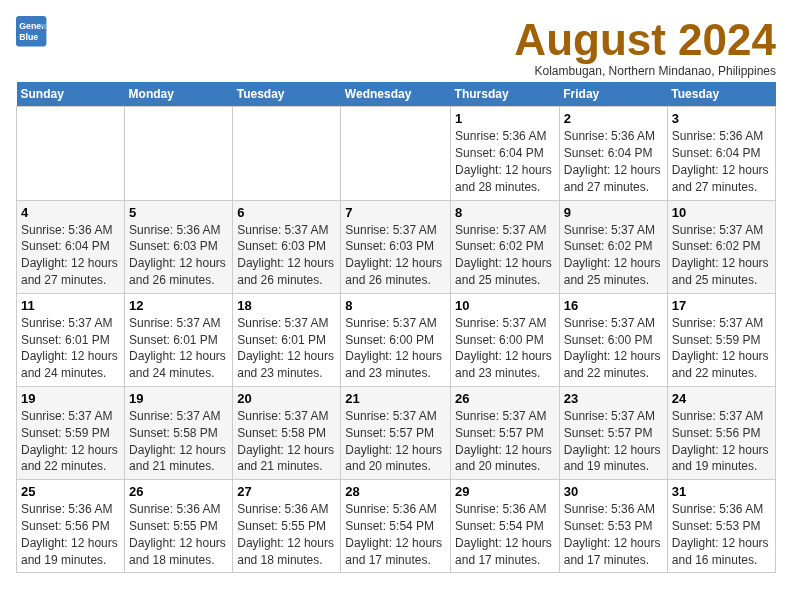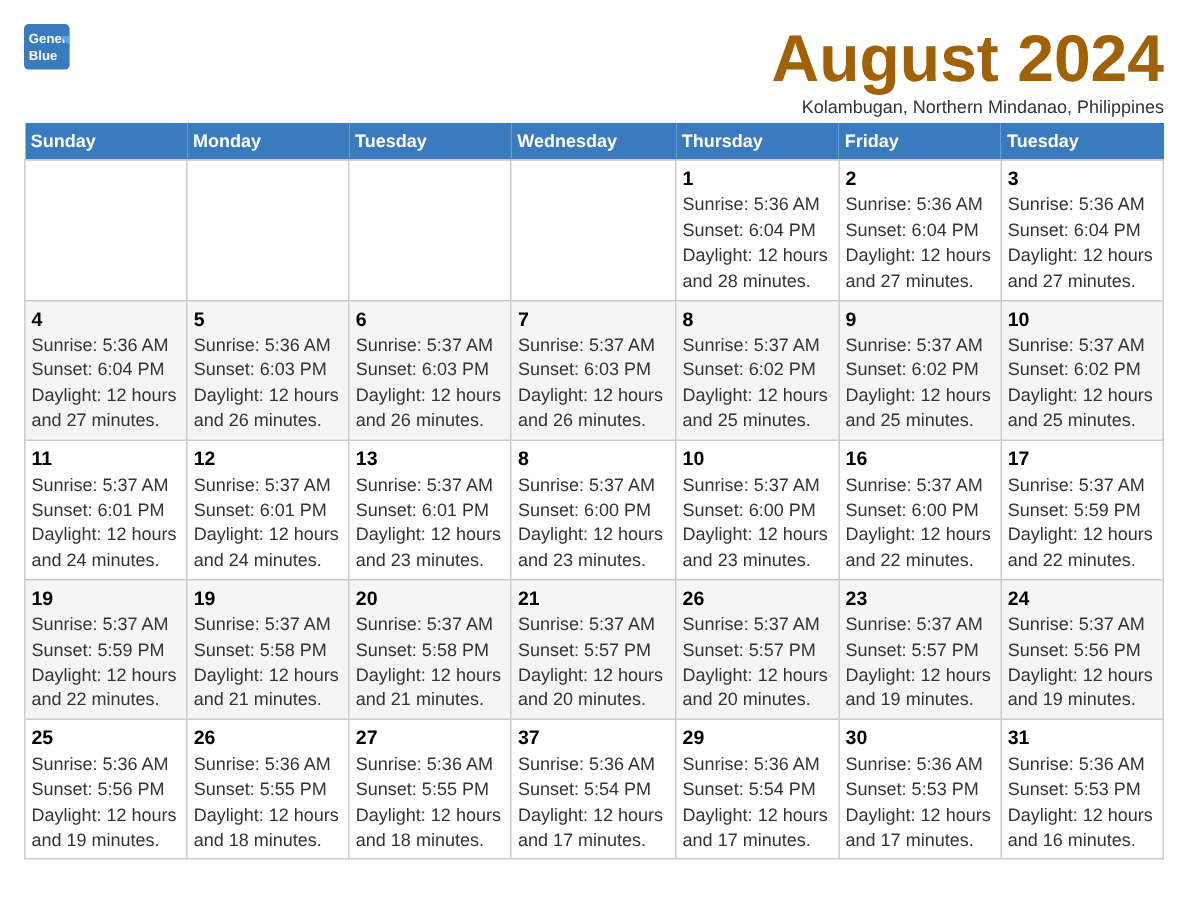--- a/index.html
+++ b/index.html
@@ -198,21 +198,21 @@
 and 24 minutes.</div>
         </td>
         <td>
           <span class="day-num">12</span>
           <div class="day-info" style="white-space: pre-line;">Sunrise: 5:37 AM
 Sunset: 6:01 PM
 Daylight: 12 hours
 and 24 minutes.</div>
         </td>
         <td>
-          <span class="day-num">13</span>
+          <span class="day-num">18</span>
           <div class="day-info" style="white-space: pre-line;">Sunrise: 5:37 AM
 Sunset: 6:01 PM
 Daylight: 12 hours
 and 23 minutes.</div>
         </td>
         <td>
           <span class="day-num">8</span>
           <div class="day-info" style="white-space: pre-line;">Sunrise: 5:37 AM
 Sunset: 6:00 PM
 Daylight: 12 hours
@@ -307,21 +307,21 @@
 and 18 minutes.</div>
         </td>
         <td>
           <span class="day-num">27</span>
           <div class="day-info" style="white-space: pre-line;">Sunrise: 5:36 AM
 Sunset: 5:55 PM
 Daylight: 12 hours
 and 18 minutes.</div>
         </td>
         <td>
-          <span class="day-num">37</span>
+          <span class="day-num">28</span>
           <div class="day-info" style="white-space: pre-line;">Sunrise: 5:36 AM
 Sunset: 5:54 PM
 Daylight: 12 hours
 and 17 minutes.</div>
         </td>
         <td>
           <span class="day-num">29</span>
           <div class="day-info" style="white-space: pre-line;">Sunrise: 5:36 AM
 Sunset: 5:54 PM
 Daylight: 12 hours

